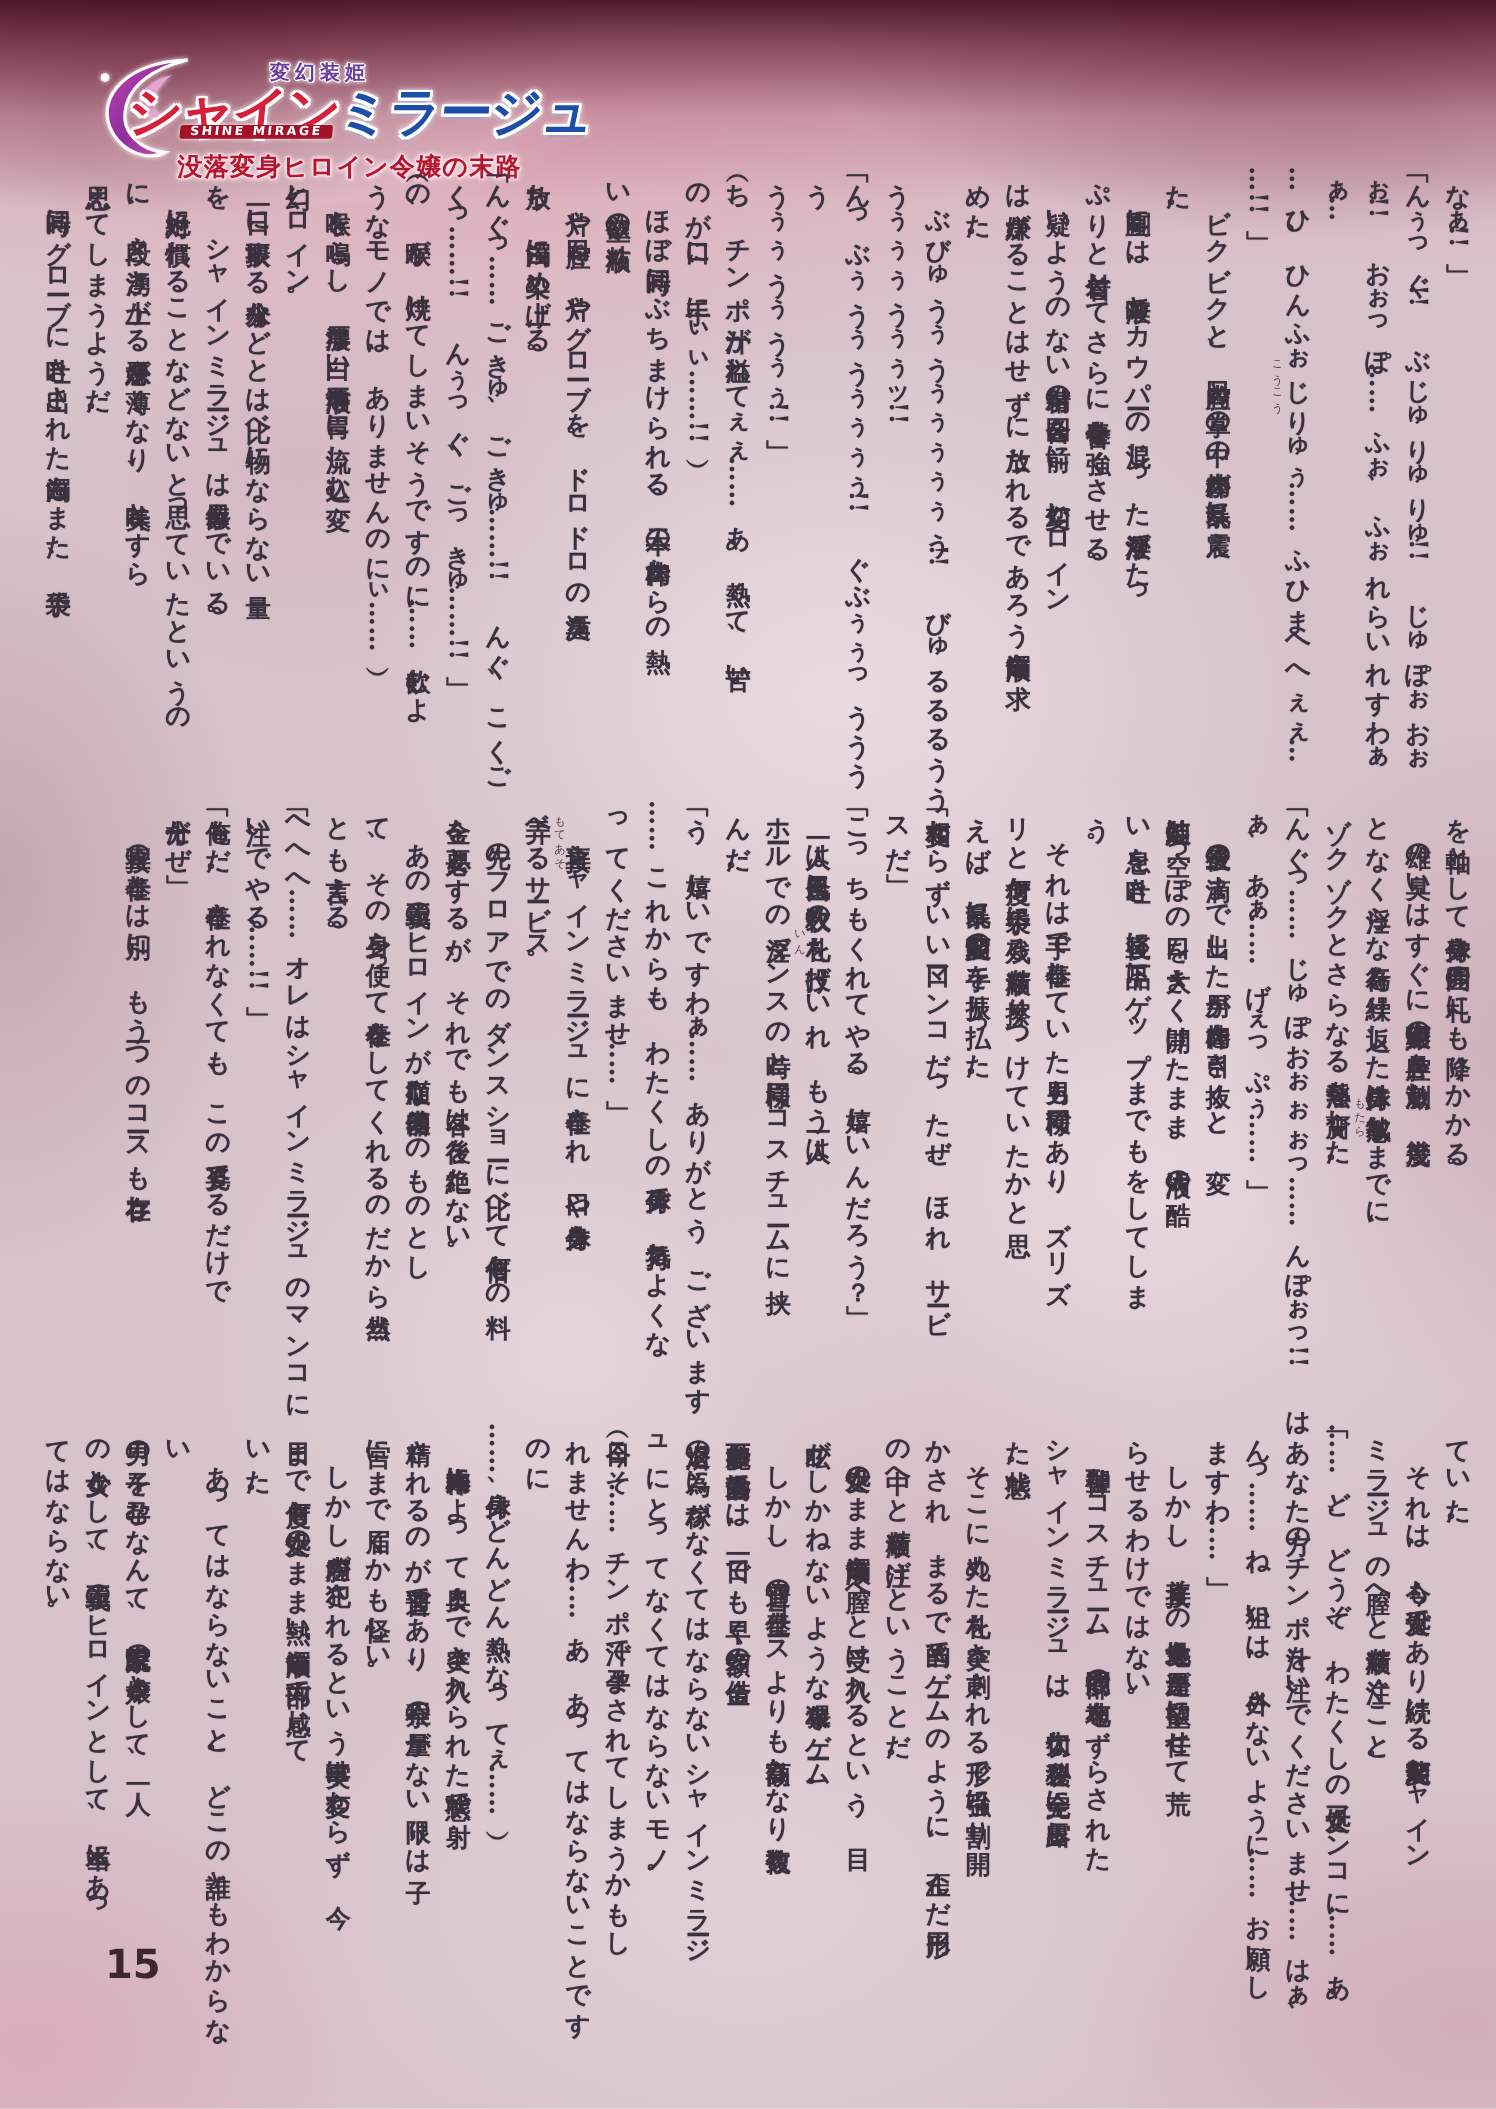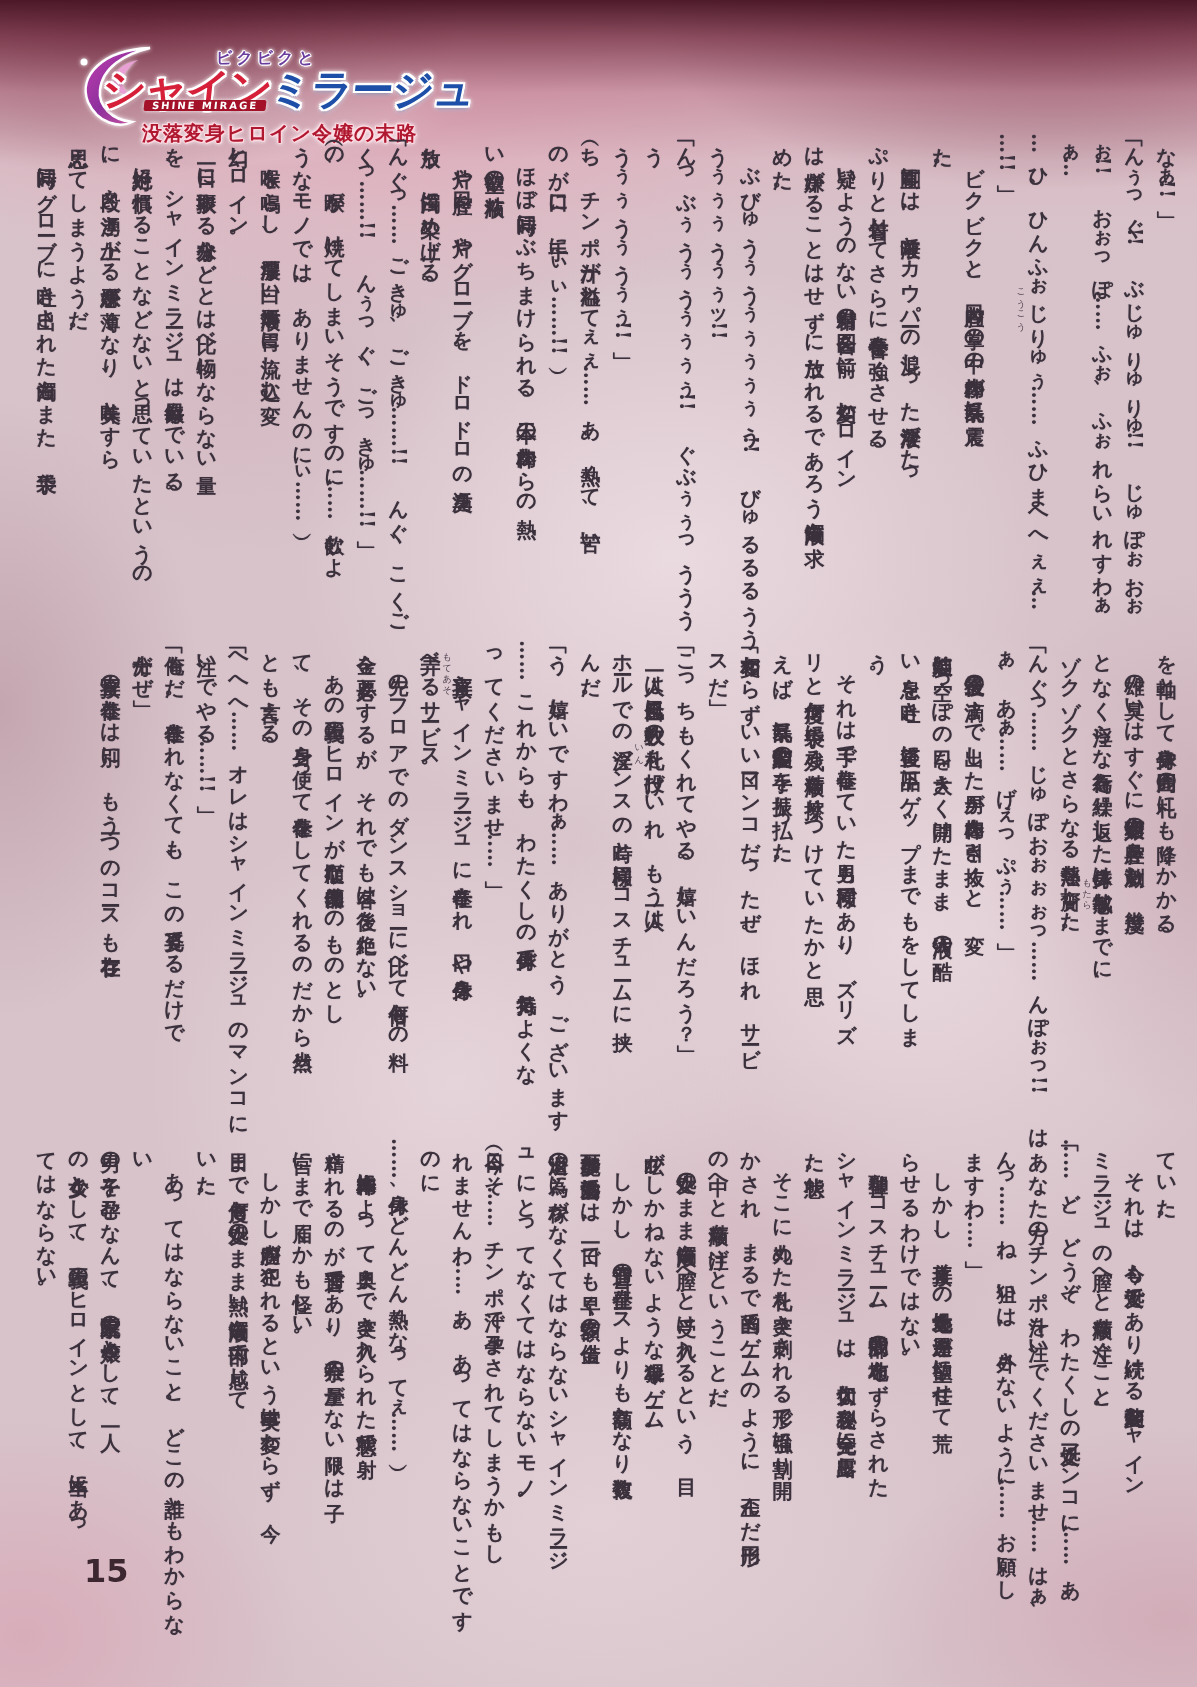--- a/index.html
+++ b/index.html
@@ -152,21 +152,21 @@
         <linearGradient id="swg" x1="0" y1="0" x2="1" y2="1">
           <stop offset="0" stop-color="#c13fae"></stop>
           <stop offset="0.5" stop-color="#8e2f9e"></stop>
           <stop offset="1" stop-color="#d8619f"></stop>
         </linearGradient>
       </defs>
       <path d="M82 8 C 34 10, 10 36, 20 62 C 30 84, 52 88, 64 82 C 44 80, 30 66, 32 50 C 34 28, 56 14, 82 8 Z" fill="url(#swg)" stroke="#ffffff" stroke-width="2.5"></path>
       <path d="M70 20 C 52 24, 44 34, 46 44 C 48 52, 56 56, 62 54 C 54 50, 52 40, 58 32 C 62 26, 66 22, 70 20 Z" fill="#e9a0d4"></path>
       <circle cx="16" cy="22" r="3.5" fill="#ffffff"></circle>
     </svg>
-    <div class="logo-kicker">ビクビクと</div>
+    <div class="logo-kicker">変幻装姫</div>
     <div class="logo-main">
       <span class="logo-red">シャイン</span><span class="logo-blue">ミラージュ</span>
     </div>
     <div class="logo-en">SHINE MIRAGE</div>
     <div class="logo-subtitle">没落変身ヒロイン令嬢の末路</div>
   </header>
 
   <main>
     <section class="band band-top">なぁ!!」
 「んぅっぐ!!　ぶじゅりゅりゅ!!　じゅぽぉおぉ

